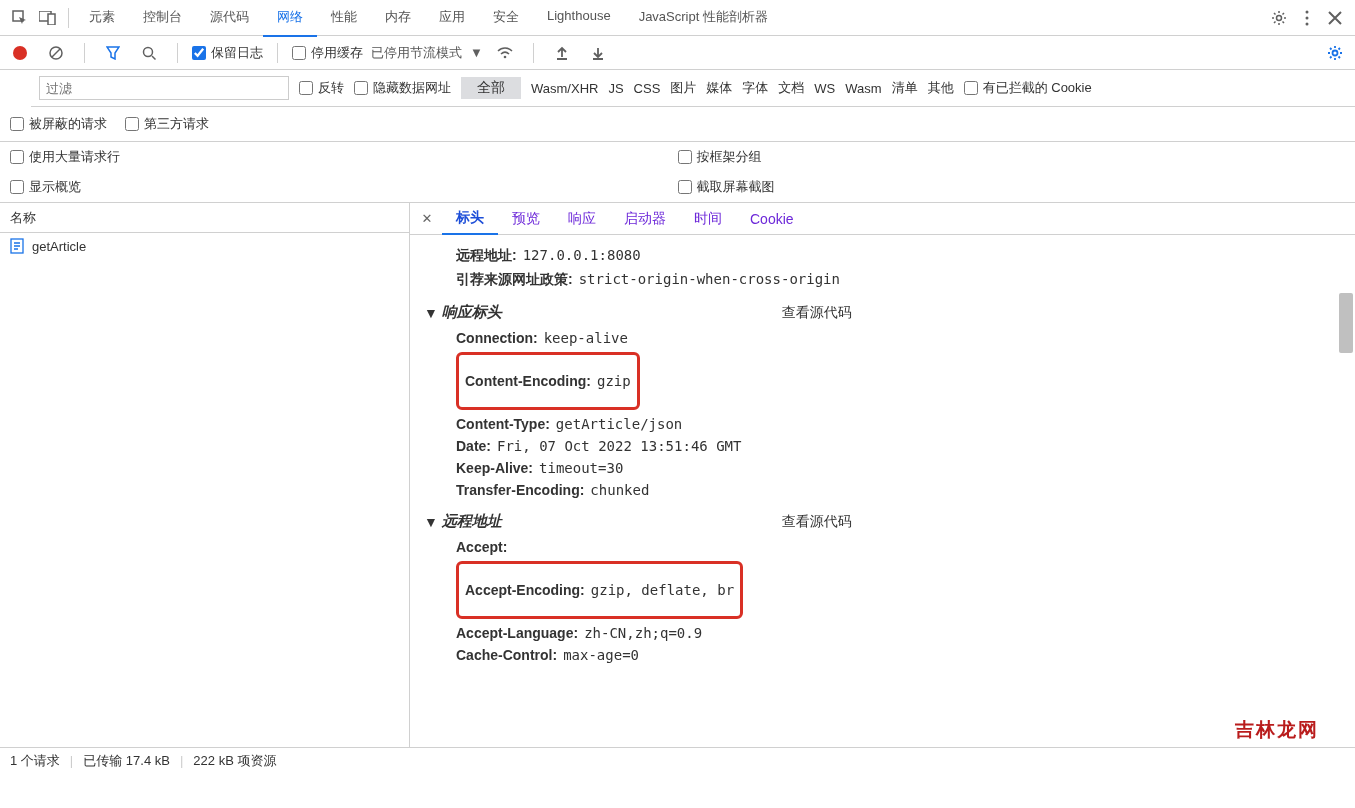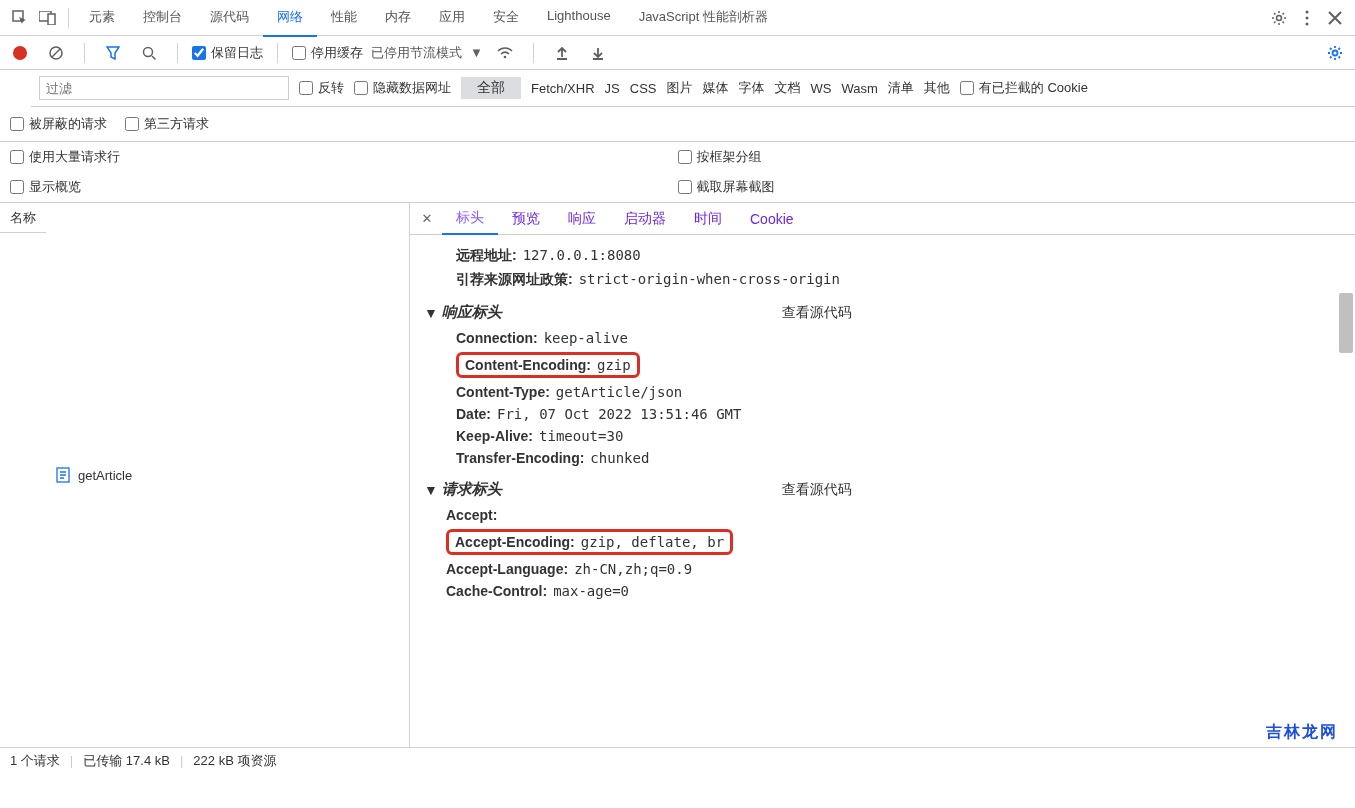--- a/index.html
+++ b/index.html
@@ -20,42 +20,42 @@
 .spacer { flex: 1; }
 .toolbar-3 { border-bottom: 1px solid #d0d0d0; padding: 6px 8px; display: flex; flex-wrap: wrap; align-items: center; gap: 10px; margin-left: 31px; }
 .filter-input { width: 250px; height: 24px; border: 1px solid #ccc; padding: 0 6px; font-size: 13px; color: #999; }
 .pill { display: inline-block; padding: 2px 16px; border-radius: 0; font-size: 14px; cursor: pointer; }
 .pill.all { background: #dcdde0; }
 .type-link { font-size: 13px; color: #333; cursor: pointer; }
 .toolbar-4 { border-bottom: 1px solid #d0d0d0; padding: 8px 10px; gap: 18px; }
 .toolbar-5 { border-bottom: 1px solid #d0d0d0; padding: 6px 10px; display: flex; }
 .opt-col { flex: 1; display: flex; flex-direction: column; gap: 12px; }
 .main-split { display: flex; height: 544px; }
-.left-panel { width: 410px; border-right: 1px solid #d0d0d0; display: flex; flex-direction: row; }
+.left-panel { width: 410px; border-right: 1px solid #d0d0d0; display: flex; flex-direction: column; }
 .left-header { height: 30px; padding: 6px 10px; border-bottom: 1px solid #d0d0d0; font-size: 13px; color: #333; }
 .req-row { display: flex; align-items: center; gap: 8px; padding: 5px 10px; cursor: pointer; }
 .req-icon { color: #1a73e8; }
 .right-panel { flex: 1; display: flex; flex-direction: column; position: relative; }
 .detail-tabs { height: 32px; display: flex; align-items: center; border-bottom: 1px solid #d0d0d0; padding: 0 6px; gap: 0; }
 .close-x { width: 22px; height: 22px; display: flex; align-items: center; justify-content: center; cursor: pointer; color: #666; margin-right: 4px; }
 .dtab { padding: 6px 14px; color: #6d28d9; cursor: pointer; font-size: 14px; }
-.dtab.active { color: #8b5cf6; border-bottom: 2px solid #1a73e8; }
+.dtab.active { color: #1d4ed8; border-bottom: 2px solid #1a73e8; font-weight: bold; }
 .detail-body { flex: 1; overflow-y: auto; padding: 6px 0 6px 28px; font-size: 14px; font-family: Arial, sans-serif; }
 .hdr-kv { display: flex; margin: 6px 0; flex-wrap: wrap; gap: 0; }
 .hdr-k { font-weight: bold; color: #333; margin-right: 6px; }
 .hdr-v { font-family: "Consolas", monospace; color: #333; }
 .section { display: flex; align-items: center; margin: 14px 0 8px -14px; position: relative; }
 .section .tri { margin-right: 4px; color: #333; }
 .section .title { font-weight: bold; font-size: 15px; font-style: italic; }
 .section .src { margin-left: 280px; color: #333; font-size: 14px; }
-.redbox { border: 3px solid #d93025; border-radius: 6px; padding: 2px 6px; display: inline-flex; }
+.redbox { border: 3px solid #d93025; border-radius: 6px; padding: 18px 6px; display: inline-flex; }
 .scrollbar-fake { position: absolute; right: 2px; top: 90px; width: 14px; height: 60px; background: #c0c0c0; border-radius: 2px; }
 .status-bar { height: 26px; border-top: 1px solid #d0d0d0; display: flex; align-items: center; padding: 0 10px; gap: 10px; color: #333; font-size: 13px; }
 .status-bar .sep2 { color: #ccc; }
-.watermark { position: absolute; right: 17px; bottom: 4px; color: #1d4ed8; font-size: 16px; font-weight: bold; letter-spacing: 2px; }
+.watermark { position: absolute; right: 36px; bottom: 4px; color: #b91c1c; font-size: 19px; font-weight: bold; letter-spacing: 2px; }
 svg { display: block; }
 </style>
 </head>
 <body>
 
 <div class="row toolbar-top">
   <div class="icon-btn">
       <svg width="16" height="16" viewBox="0 0 16 16">
         <rect x="1" y="1" width="10" height="10" fill="none" stroke="#606060" stroke-width="1.5"></rect>
         <path d="M7 7 L14 10 L11 11 L10 14 Z" fill="#606060"></path>
@@ -165,21 +165,21 @@
   <input class="filter-input" placeholder="过滤" style="">
   <label class="cb-label">
       <input type="checkbox" style="">
       <span>反转</span>
     </label>
   <label class="cb-label">
       <input type="checkbox" style="">
       <span>隐藏数据网址</span>
     </label>
   <span class="pill all">全部</span>
-  <span class="type-link">Fetch/XHR</span>
+  <span class="type-link">Wasm/XHR</span>
   <span class="type-link">JS</span>
   <span class="type-link">CSS</span>
   <span class="type-link">图片</span>
   <span class="type-link">媒体</span>
   <span class="type-link">字体</span>
   <span class="type-link">文档</span>
   <span class="type-link">WS</span>
   <span class="type-link">Wasm</span>
   <span class="type-link">清单</span>
   <span class="type-link">其他</span>
@@ -287,24 +287,24 @@
             <span class="hdr-v">timeout=30</span>
           </div>
         <div class="hdr-kv">
             <span class="hdr-k">Transfer-Encoding:</span>
             <span class="hdr-v">chunked</span>
           </div>
       </div>
 
       <div class="section">
           <span class="tri">▼</span>
-          <span class="title">请求标头</span>
+          <span class="title">远程地址</span>
           <span class="src">查看源代码</span>
         </div>
-      <div style="margin-left:8px">
+      <div style="margin-left:18px">
         <div class="hdr-kv" style="max-width:880px">
             <span class="hdr-k">Accept:</span>
           </div>
         <div class="hdr-kv">
             <span class="redbox">
               <span class="hdr-k">Accept-Encoding:</span>
               <span class="hdr-v">gzip, deflate, br</span>
             </span>
           </div>
         <div class="hdr-kv">

